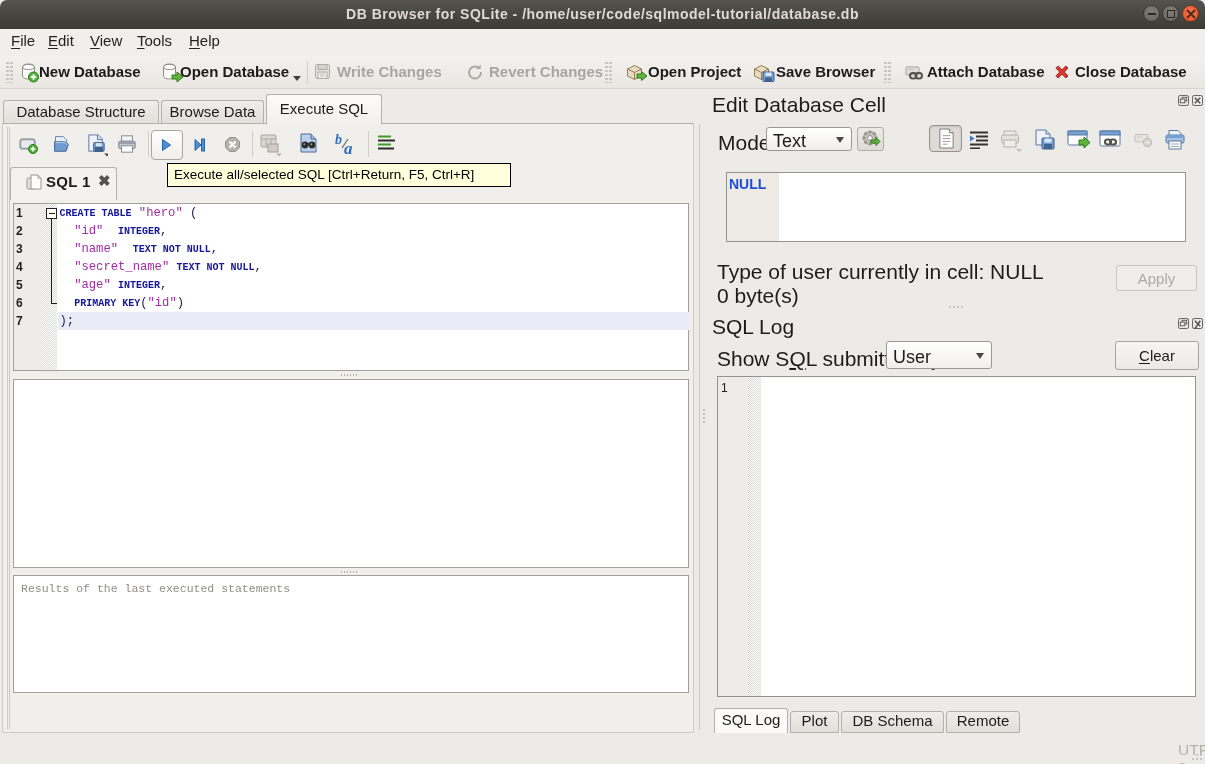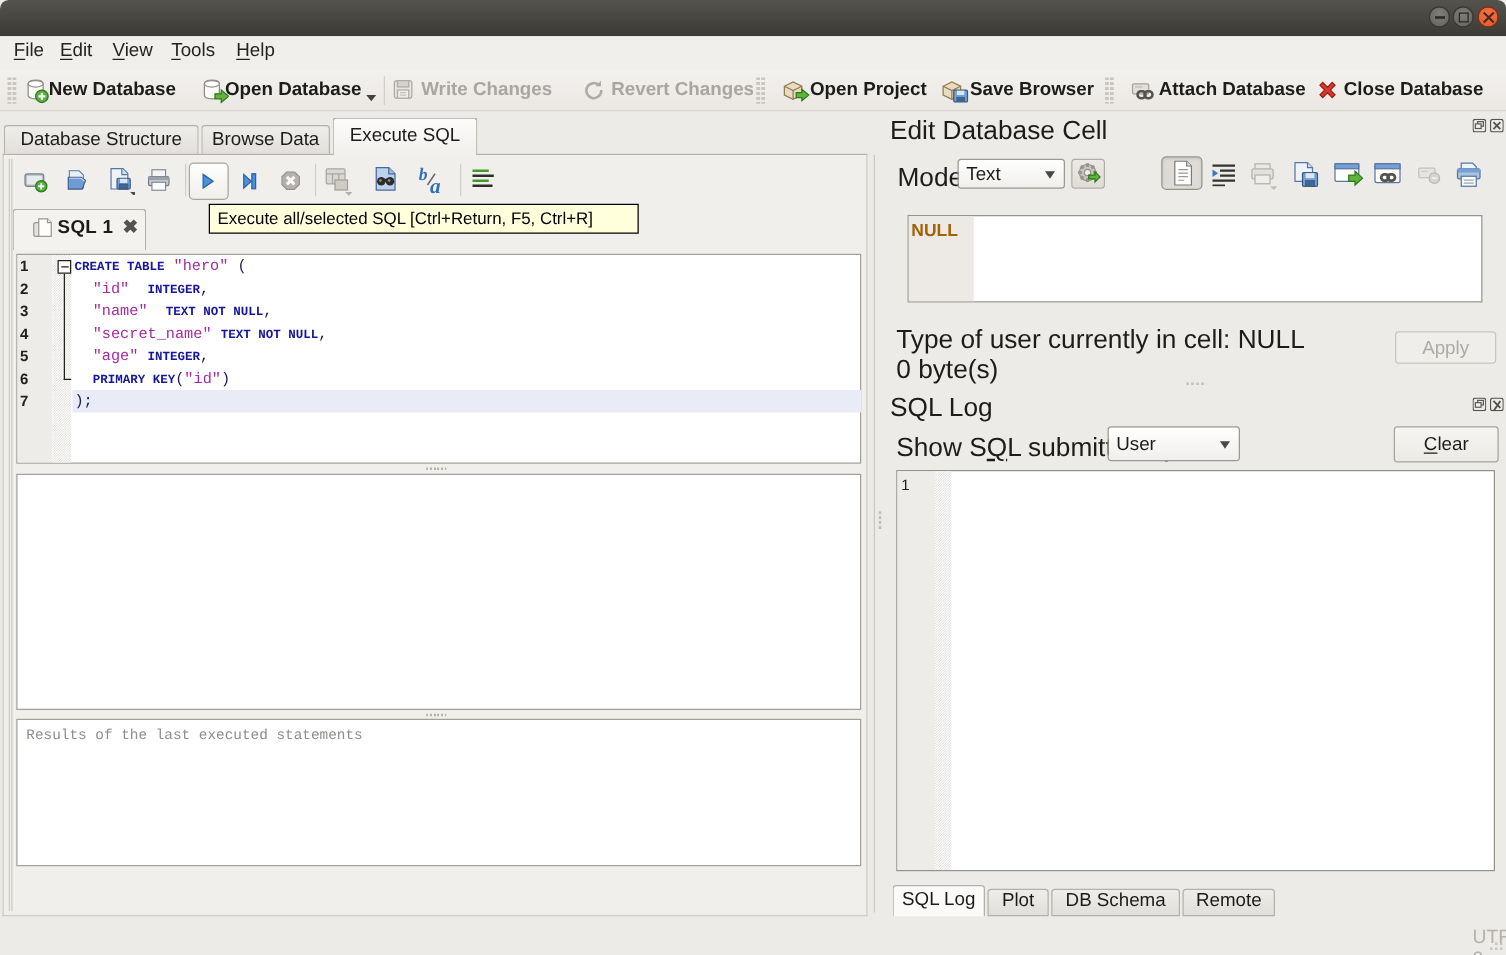--- a/index.html
+++ b/index.html
@@ -58,39 +58,40 @@
 
 
 #tooltip { position:absolute; left:167px; top:163px; width:344px; height:24px;
   background:#ffffdc; border:1px solid #000; font-size:13.5px; color:#000;
   padding:3px 0 0 6px; }
 
 
 .docktitle { position:absolute; font-size:21px; color:#1d1c1a; }
 .dockicon { position:absolute; width:11px; height:11px; }
 .combo { position:absolute; background:linear-gradient(#ffffff,#f1efec);
-  border:1px solid #9d9992; border-radius:3px; font-size:15px; color:#1d1c1a;padding-left:32px; }
+  border:1px solid #9d9992; border-radius:3px; font-size:18px; color:#1d1c1a;padding-left:32px; }
 .combo .arrow { position:absolute; width:0; height:0; border-left:4.5px solid transparent;
   border-right:4.5px solid transparent; border-top:6px solid #4a4844; }
 .btn { position:absolute; background:linear-gradient(#f7f5f2,#eceae5);
   border:1px solid #a7a39d; border-radius:3px; text-align:center; font-size:15px; color:#1d1c1a; }
 .btn.disabled { background:#f0eeea; border:1px solid #c8c5bf; color:#aeaaa4; }
 
 
 .btab { position:absolute; font-size:15px; color:#1d1c1a; text-align:center;
   border:1px solid #b4b0aa; border-radius:3px 3px 0 0;
   background:linear-gradient(#efedea,#e2dfda); }
 .btab.active { background:#fbfaf9; border-bottom:none; }
 
 #statusutf { position:absolute; left:1142px; top:741px; font-size:15.5px; color:#b5b1ab;margin-left:36px; }
 </style>
 </head>
 <body>
 
 <div id="titlebar">
+  <div id="titletext">DB Browser for SQLite - /home/user/code/sqlmodel-tutorial/database.db</div>
   <div class="winbtn" id="btnmin">
       <span style="position:absolute;left:3.5px;top:7px;width:8px;height:1.6px;background:#2a2920;"></span>
     </div>
   <div class="winbtn" id="btnmax">
       <span style="position:absolute;left:3.5px;top:3.5px;width:8px;height:8px;border:1.4px solid #2a2920;"></span>
     </div>
   <div class="winbtn" id="btncls">
       <svg style="position:absolute;left:2.5px;top:2.5px;" width="10" height="10">
         <path d="M1 1l8 8M9 1l-8 8" stroke="#4a2c14" stroke-width="1.8"></path>
       </svg>
@@ -399,21 +400,21 @@
   <svg class="abs" style="left:1164px;top:129px;" width="22" height="22">
     <path d="M5 6V1.5h9l3 3V6" fill="#eef3f9" stroke="#5a77a0"></path>
     <rect x="2" y="6" width="18" height="8" rx="1.5" fill="#a8c2e0" stroke="#5a77a0"></rect>
     <rect x="2" y="6" width="18" height="3" fill="#74a0d4"></rect>
     <rect x="5" y="12" width="12" height="8" fill="#fbfcfd" stroke="#5a77a0"></rect>
     <path d="M7 15h8M7 17.5h8" stroke="#9aa7b8"></path>
   </svg>
 
   <div class="whitebox" style="left:726px;top:172px;width:460px;height:70px;border-color:#96938d;">
     <div style="position:absolute;left:0;top:0;width:52px;height:68px;background:#edeae6;"></div>
-    <span style="position:absolute;left:2px;top:3px;font-size:14px;font-weight:bold;color:#a16207;">NULL</span>
+    <span style="position:absolute;left:2px;top:3px;font-size:14px;font-weight:bold;color:#1d4ed8;">NULL</span>
   </div>
 
   <span class="docktitle" style="left:717px;top:260px;">Type of user currently in cell: NULL</span>
   <span class="docktitle" style="left:717px;top:284px;">0 byte(s)</span>
   <div class="btn disabled" style="left:1116px;top:265px;width:81px;height:26px;padding-top:4px;">Apply</div>
 
   <div class="abs" style="left:949px;top:306px;width:16px;height:2px;background:repeating-linear-gradient(90deg,#c9c5c0 0 2px, transparent 2px 4px);"></div>
 
   <span class="docktitle" style="left:712px;top:314.5px;">SQL Log</span>
   <svg class="dockicon" style="left:1178px;top:318px;" width="12" height="12" viewBox="0 0 12 12">

